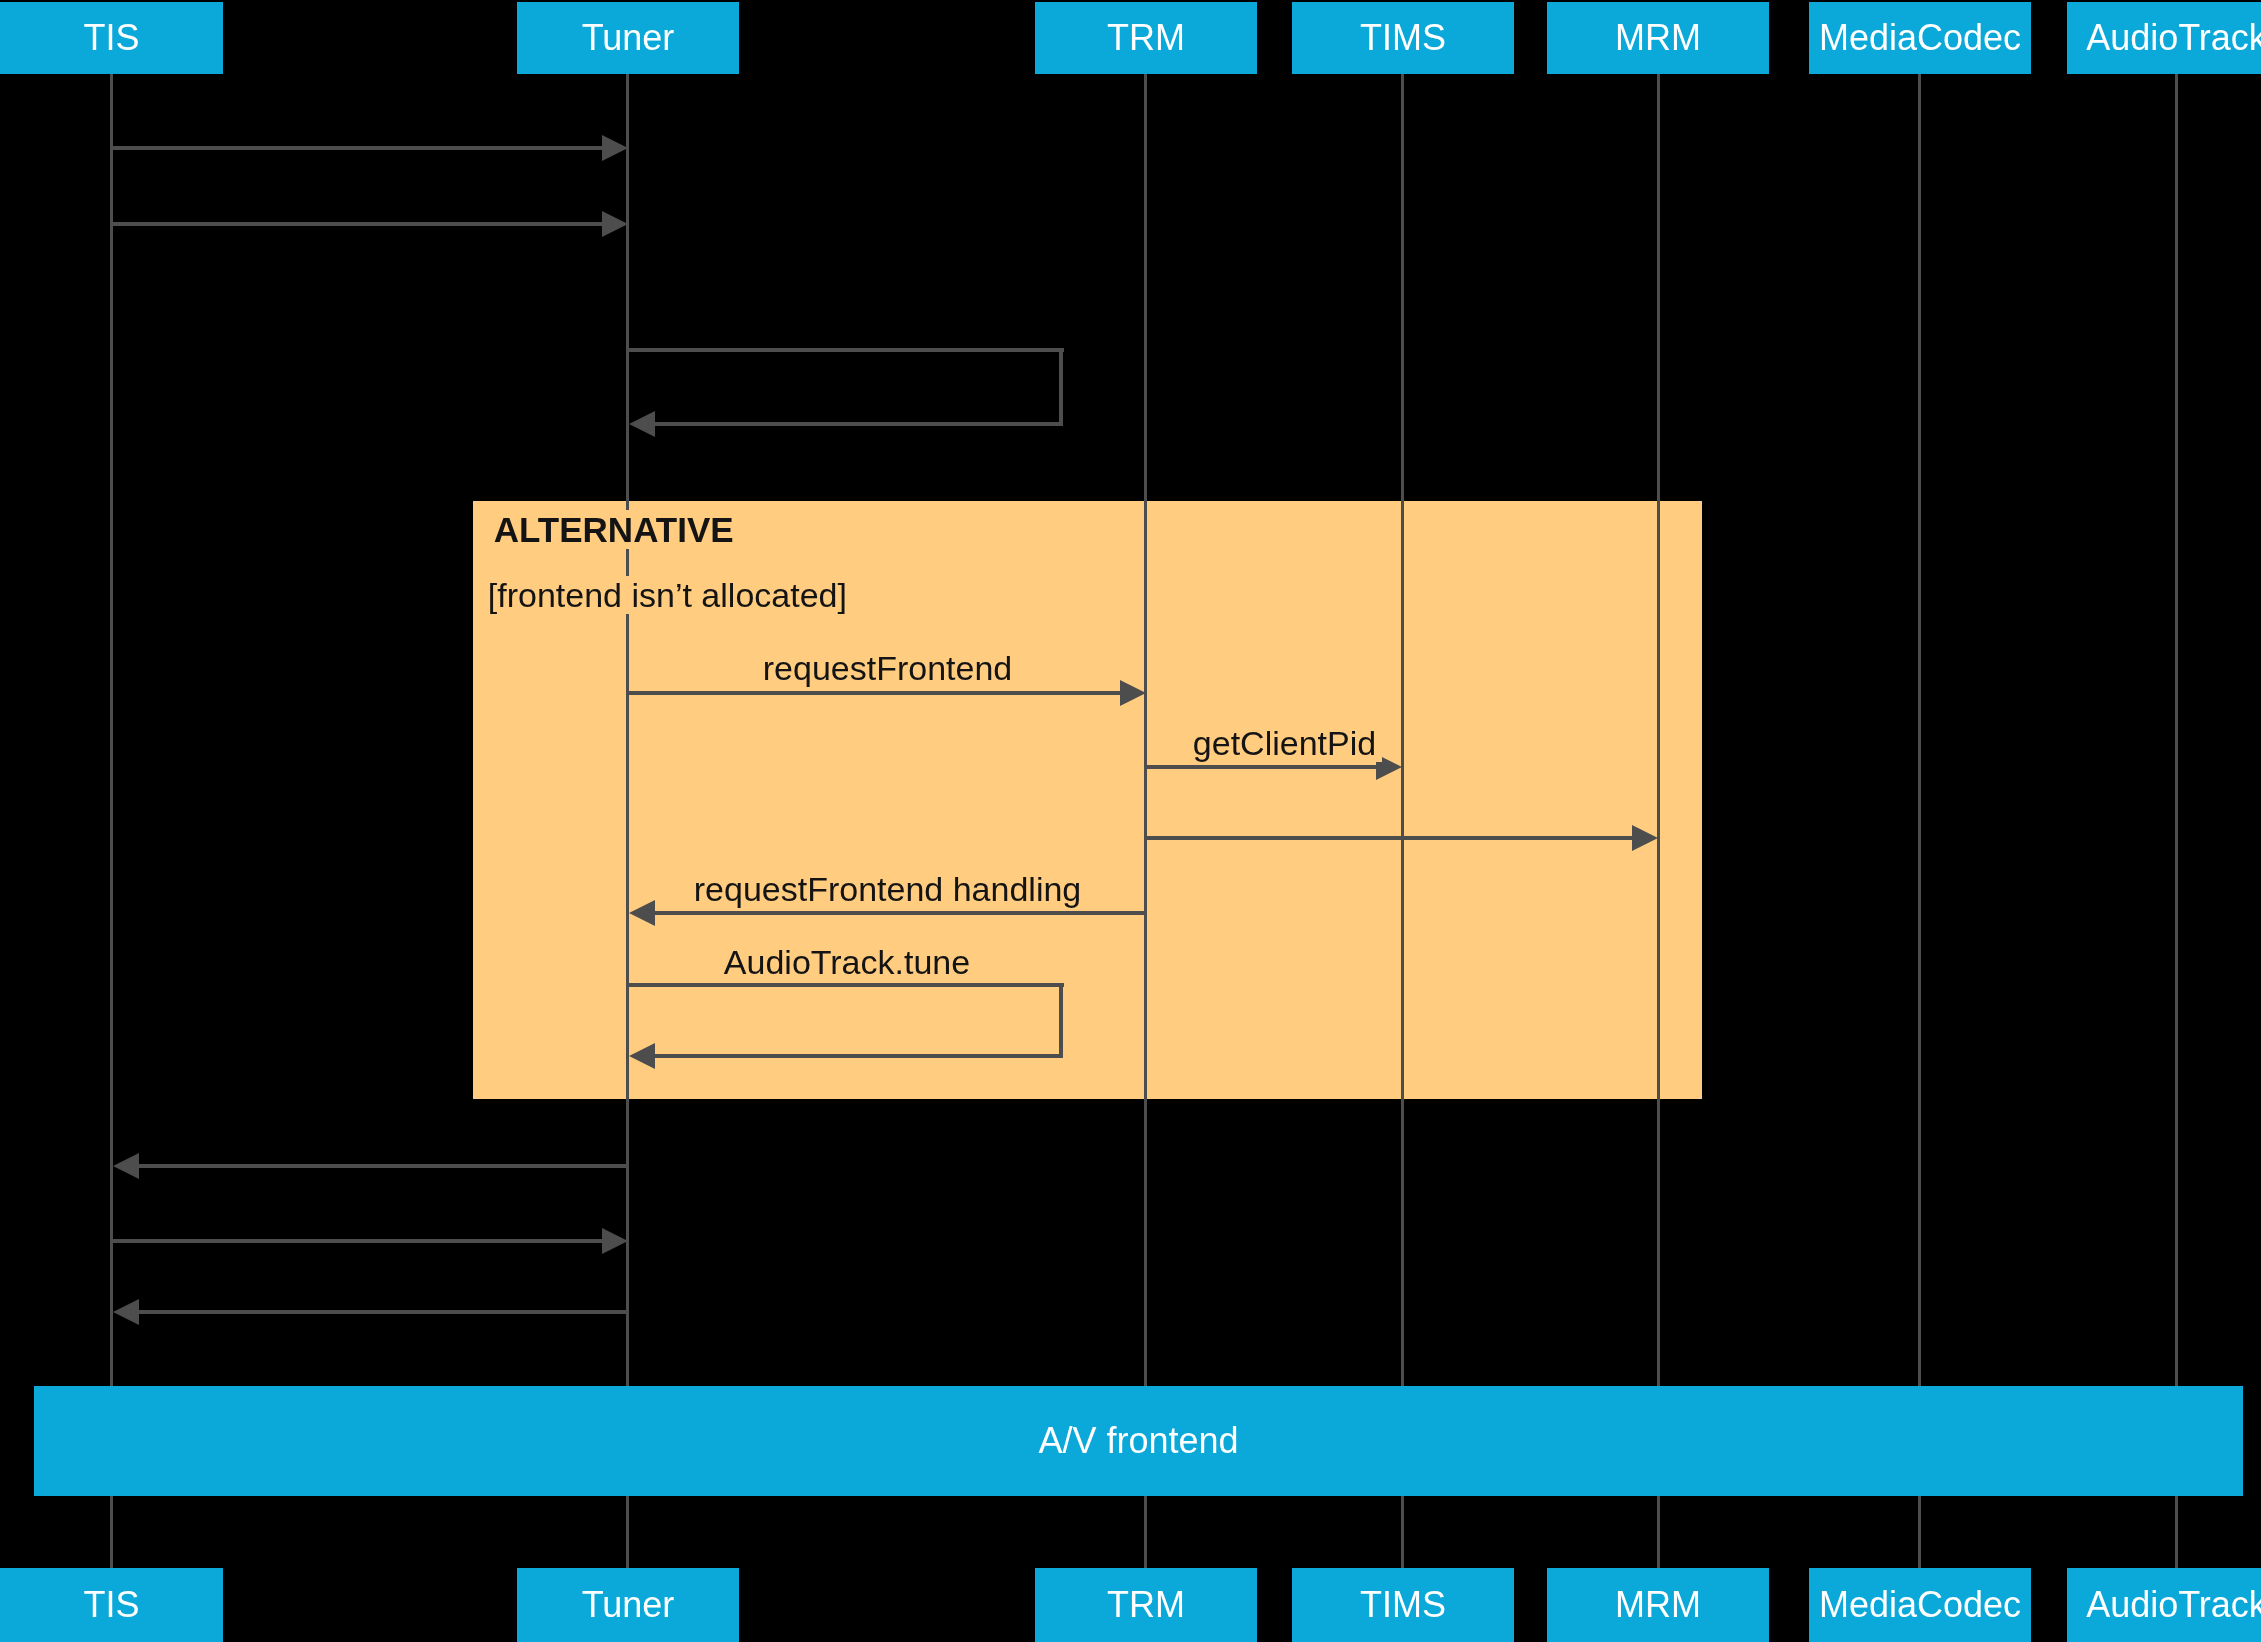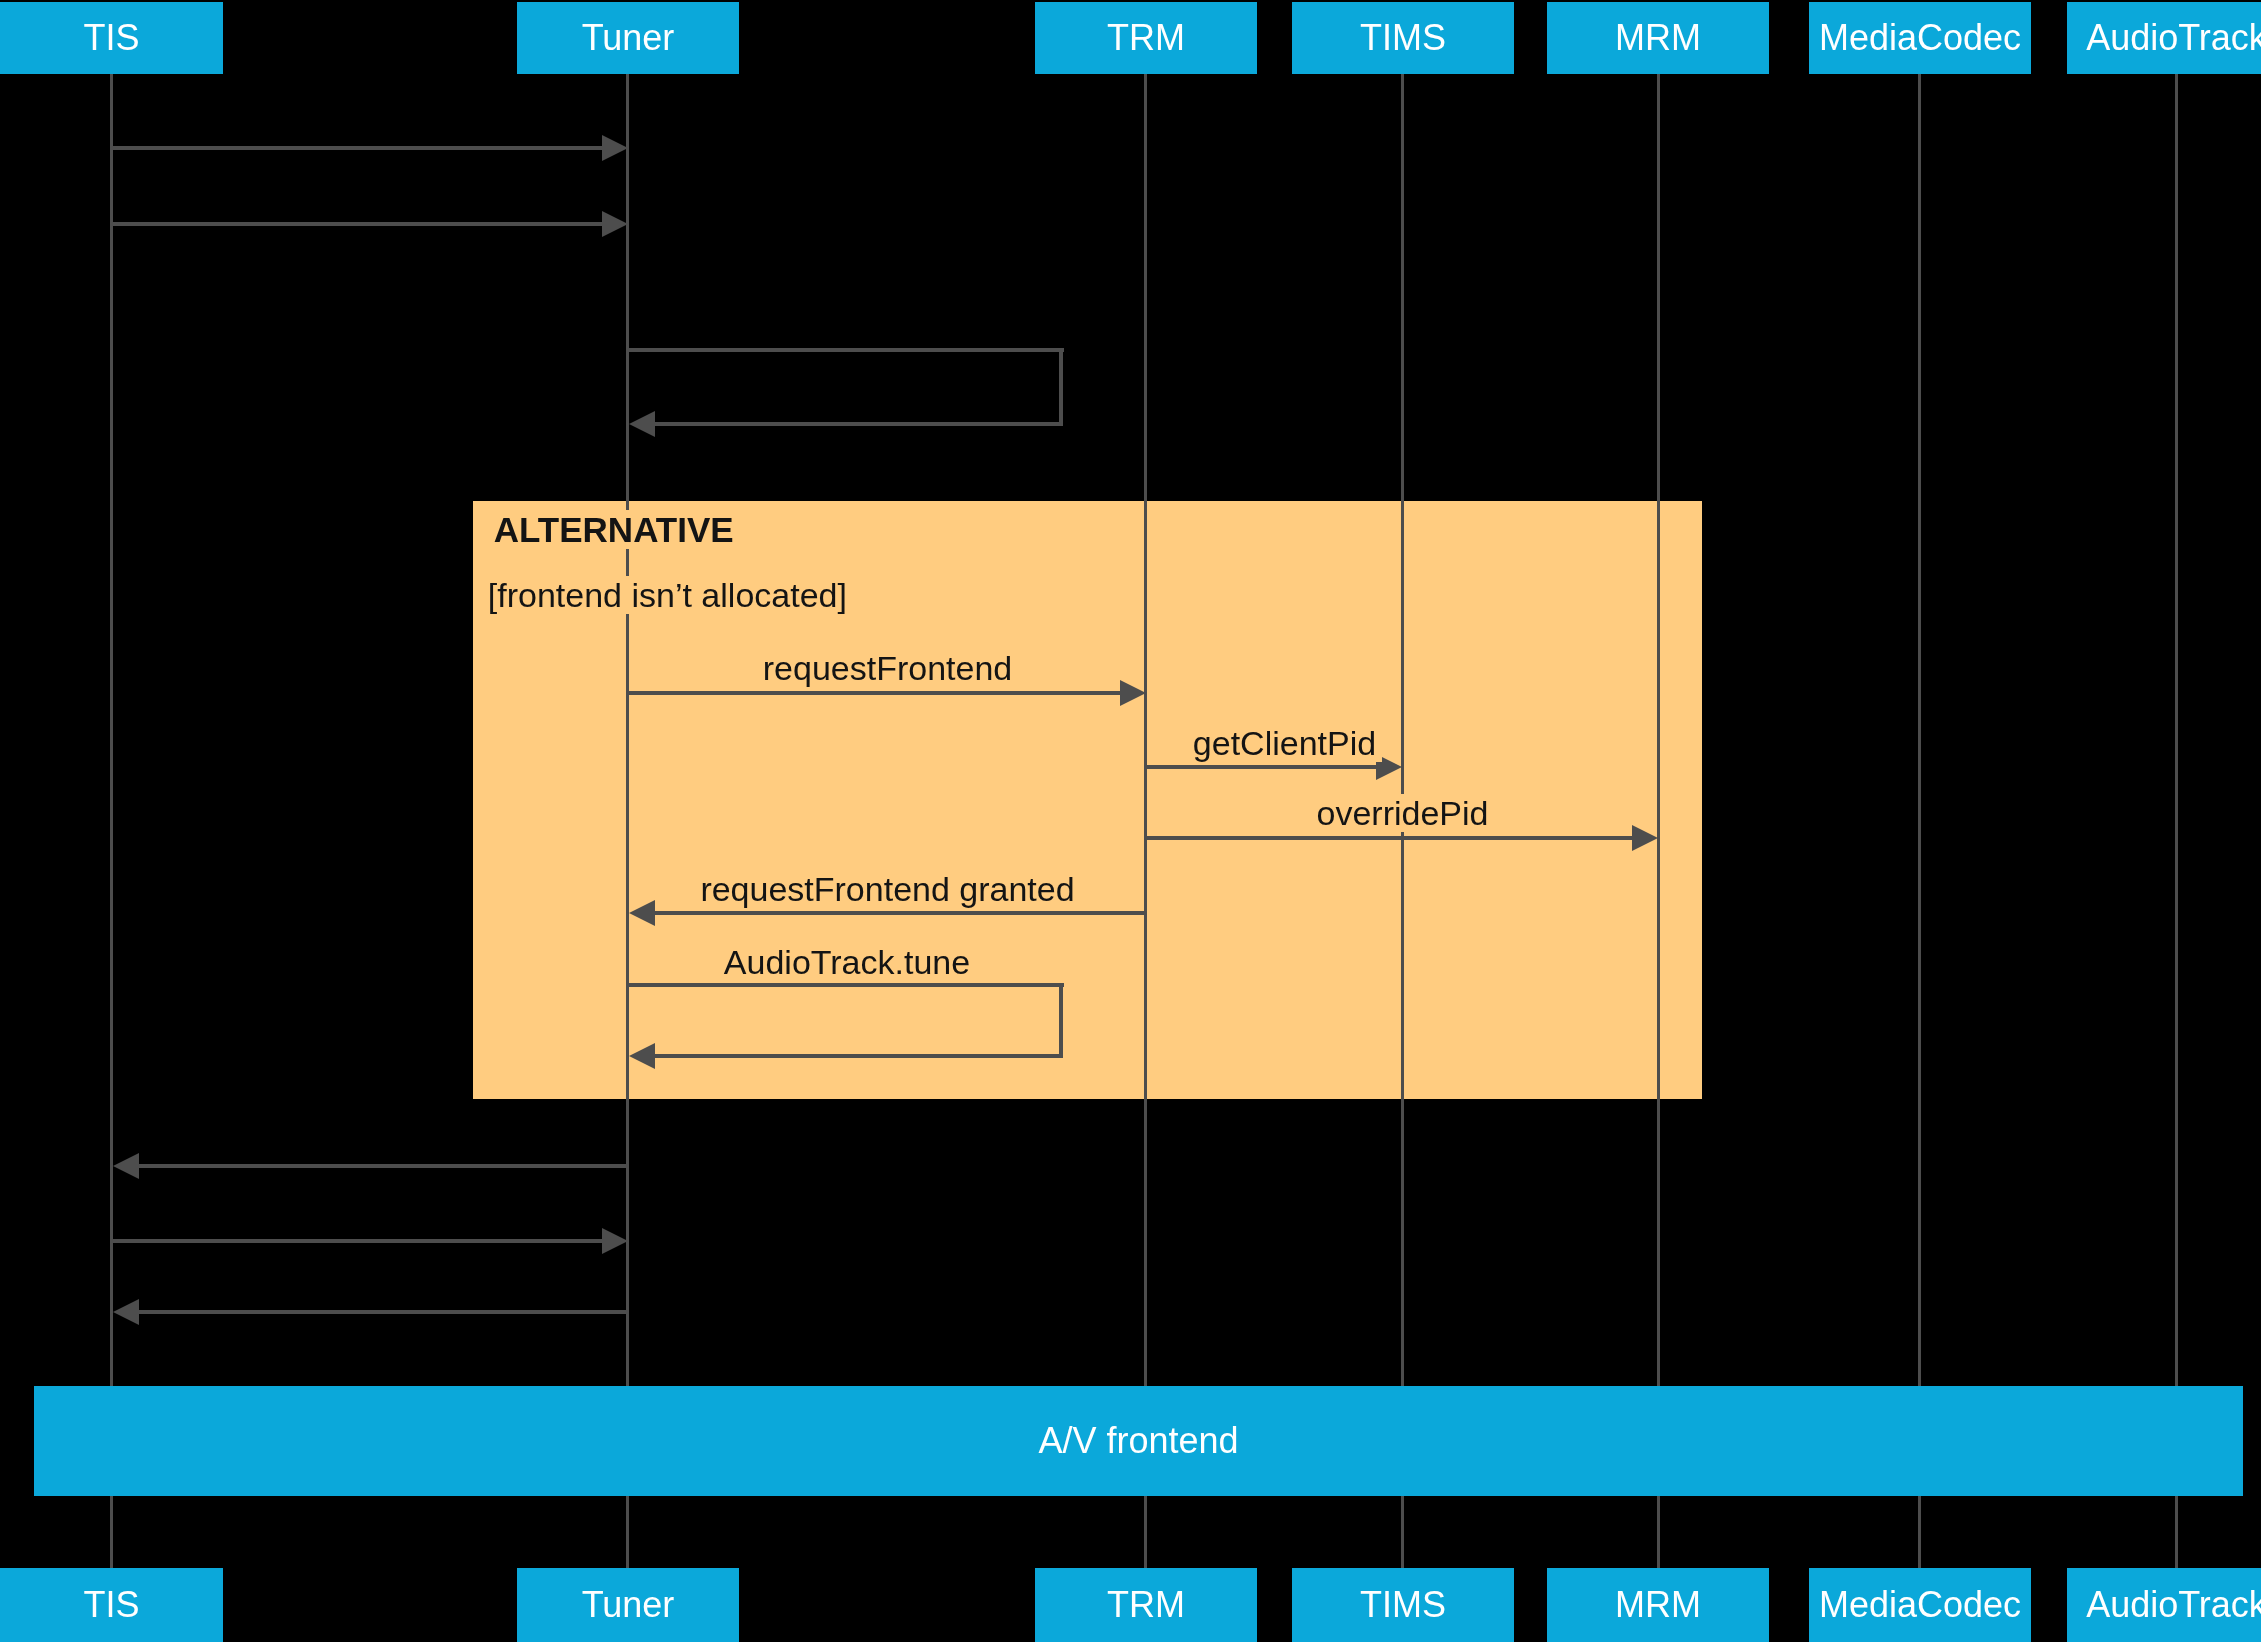--- a/index.html
+++ b/index.html
@@ -153,27 +153,26 @@
     <div class="shaft"></div>
       <div class="head"></div>
   </div>
 
   <div class="lbl" style="left:1157px;top:723px;width:255px"><span>getClientPid</span></div>
   <div class="arrow right" style="left:1147px;top:765px;width:255px">
     <div class="shaft"></div>
       <div class="head"></div>
   </div>
 
-  <div class="lbl" style="left:1147px;top:793px;width:511px"><span>overridePid</span></div>
   <div class="arrow right" style="left:1147px;top:836px;width:511px">
     <div class="shaft"></div>
       <div class="head"></div>
   </div>
 
-  <div class="lbl" style="left:629px;top:869px;width:517px"><span>requestFrontend granted</span></div>
+  <div class="lbl" style="left:629px;top:869px;width:517px"><span>requestFrontend handling</span></div>
   <div class="arrow left" style="left:629px;top:911px;width:517px">
     <div class="shaft"></div>
       <div class="head"></div>
   </div>
 
   <div class="lbl" style="left:629px;top:942px;width:436px"><span>AudioTrack.tune</span></div>
   <div class="hline" style="left:628px;top:983px;width:436px"></div>
   <div class="vline" style="left:1059px;top:983px;height:75px"></div>
   <div class="arrow left" style="left:629px;top:1054px;width:434px">
     <div class="shaft"></div>

